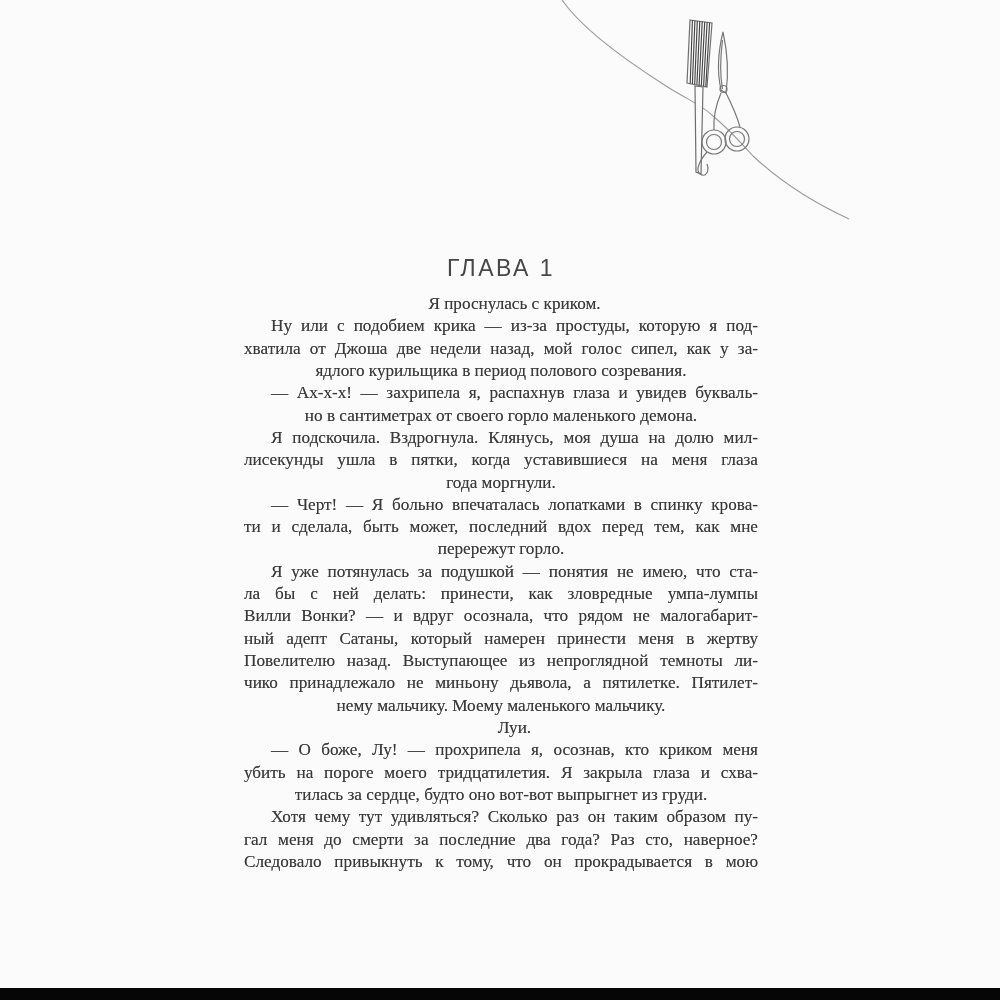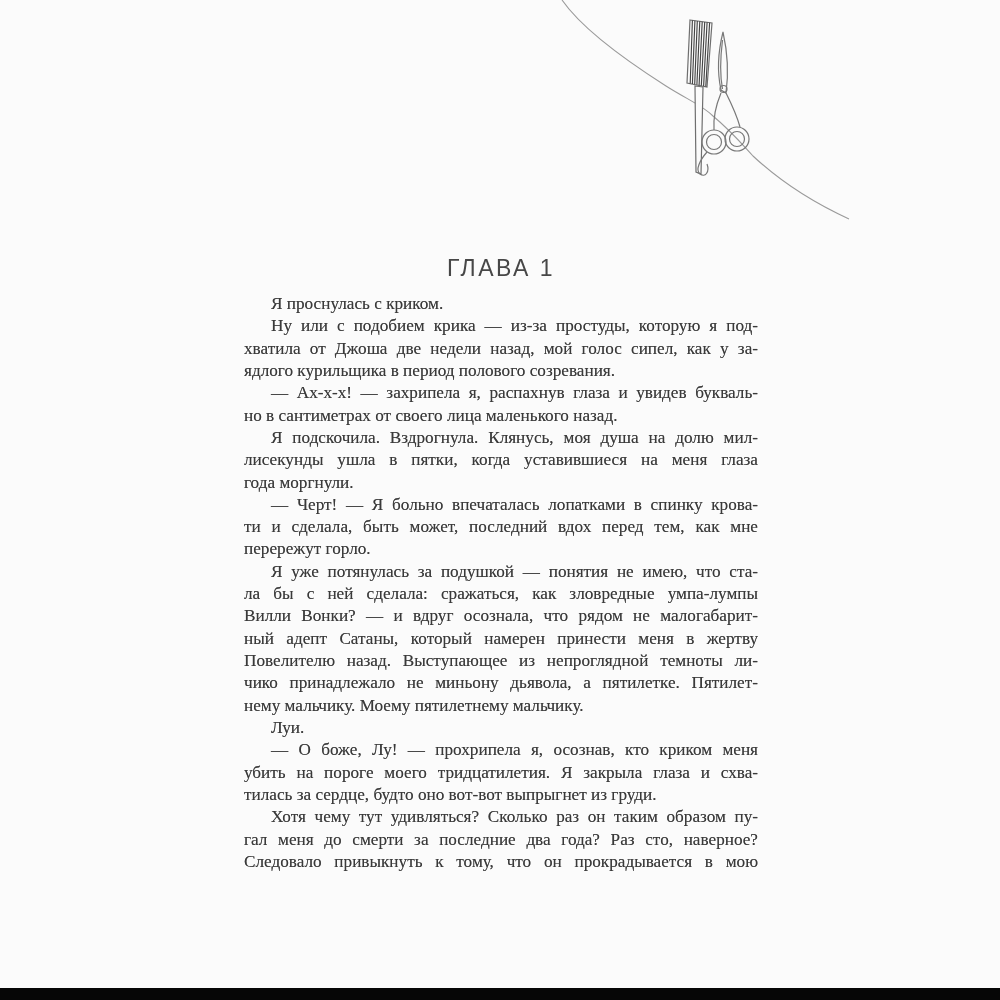--- a/index.html
+++ b/index.html
@@ -42,21 +42,21 @@
     left: 244px;
     width: 514px;
     font-size: 17.2px;
     color: #3a3a3a;
     text-shadow: 0 0 0.6px rgba(45,45,45,0.55);
   }
   .body-text .line {
     line-height: 22.32px;
     height: 22.32px;
     overflow: hidden;
-    text-align: left;
+    text-align: center;
   }
   .body-text .line.just {
     text-align: justify;
     text-align-last: justify;
   }
   .body-text .line.first {
     text-indent: 27px;
   }
   .bottom-bar {
     position: absolute;
@@ -97,34 +97,34 @@
   </svg>
 
   <h1 class="chapter-heading">ГЛАВА 1</h1>
 
   <div class="body-text">
       <div class="line first">Я проснулась с криком.</div>
       <div class="line first just">Ну или с подобием крика — из-за простуды, которую я под-</div>
       <div class="line just">хватила от Джоша две недели назад, мой голос сипел, как у за-</div>
       <div class="line">ядлого курильщика в период полового созревания.</div>
       <div class="line first just">— Ах-х-х! — захрипела я, распахнув глаза и увидев букваль-</div>
-      <div class="line">но в сантиметрах от своего лица маленького назад.</div>
+      <div class="line">но в сантиметрах от своего горло маленького демона.</div>
       <div class="line first just">Я подскочила. Вздрогнула. Клянусь, моя душа на долю мил-</div>
       <div class="line just">лисекунды ушла в пятки, когда уставившиеся на меня глаза</div>
       <div class="line">года моргнули.</div>
       <div class="line first just">— Черт! — Я больно впечаталась лопатками в спинку крова-</div>
       <div class="line just">ти и сделала, быть может, последний вдох перед тем, как мне</div>
       <div class="line">перережут горло.</div>
       <div class="line first just">Я уже потянулась за подушкой — понятия не имею, что ста-</div>
-      <div class="line just">ла бы с ней сделала: сражаться, как зловредные умпа-лумпы</div>
+      <div class="line just">ла бы с ней делать: принести, как зловредные умпа-лумпы</div>
       <div class="line just">Вилли Вонки? — и вдруг осознала, что рядом не малогабарит-</div>
       <div class="line just">ный адепт Сатаны, который намерен принести меня в жертву</div>
       <div class="line just">Повелителю назад. Выступающее из непроглядной темноты ли-</div>
       <div class="line just">чико принадлежало не миньону дьявола, а пятилетке. Пятилет-</div>
-      <div class="line">нему мальчику. Моему пятилетнему мальчику.</div>
+      <div class="line">нему мальчику. Моему маленького мальчику.</div>
       <div class="line first">Луи.</div>
       <div class="line first just">— О боже, Лу! — прохрипела я, осознав, кто криком меня</div>
       <div class="line just">убить на пороге моего тридцатилетия. Я закрыла глаза и схва-</div>
       <div class="line">тилась за сердце, будто оно вот-вот выпрыгнет из груди.</div>
       <div class="line first just">Хотя чему тут удивляться? Сколько раз он таким образом пу-</div>
       <div class="line just">гал меня до смерти за последние два года? Раз сто, наверное?</div>
       <div class="line just">Следовало привыкнуть к тому, что он прокрадывается в мою</div>
     </div>
 
   <div class="bottom-bar"></div>

